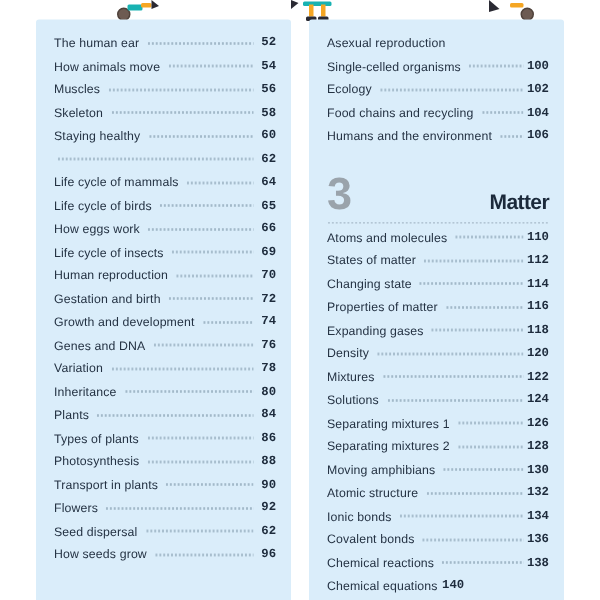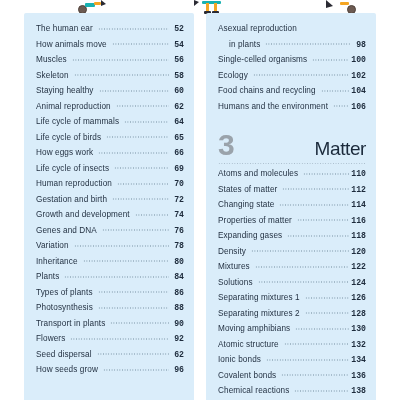--- a/index.html
+++ b/index.html
@@ -79,22 +79,22 @@
     margin-bottom:3px;
   }
   .chapter-num {
     font-size:30px;
     font-weight:bold;
     color:#9aa3ab;
     line-height:30px;
     letter-spacing:-1px;
   }
   .chapter-name {
-    font-size:19px;
-    font-weight:normal;
+    font-size:14px;
+    font-weight:bold;
     color:#1b2a3b;
     line-height:22px;
     letter-spacing:-0.4px;
   }
   .chapter-rule {
     height:1px;
     background-image: radial-gradient(circle, #a9bccb 0.7px, transparent 0.9px);
     background-size: 2.6px 2px;
     background-repeat: repeat-x;
     margin-bottom:2px;
@@ -152,21 +152,20 @@
           <span class="toc-title">Skeleton</span>
           <span class="toc-leader"></span>
           <span class="toc-page">58</span>
         </div>
         <div class="toc-row">
           <span class="toc-title">Staying healthy</span>
           <span class="toc-leader"></span>
           <span class="toc-page">60</span>
         </div>
         <div class="toc-row">
-          <span class="toc-title">Animal reproduction</span>
           <span class="toc-leader"></span>
           <span class="toc-page">62</span>
         </div>
         <div class="toc-row">
           <span class="toc-title">Life cycle of mammals</span>
           <span class="toc-leader"></span>
           <span class="toc-page">64</span>
         </div>
         <div class="toc-row">
           <span class="toc-title">Life cycle of birds</span>
@@ -251,25 +250,20 @@
       </div>
   </div>
 
   <div class="panel" id="panel-right">
     <div class="panel-inner">
       <div id="right-list-a">
           <div class="toc-row">
             <span class="toc-title">Asexual reproduction</span>
             <span class="toc-leader blank"></span>
             <span class="toc-page"></span>
-          </div>
-          <div class="toc-row">
-            <span class="toc-title indent">in plants</span>
-            <span class="toc-leader"></span>
-            <span class="toc-page">98</span>
           </div>
           <div class="toc-row">
             <span class="toc-title">Single-celled organisms</span>
             <span class="toc-leader"></span>
             <span class="toc-page">100</span>
           </div>
           <div class="toc-row">
             <span class="toc-title">Ecology</span>
             <span class="toc-leader"></span>
             <span class="toc-page">102</span>

